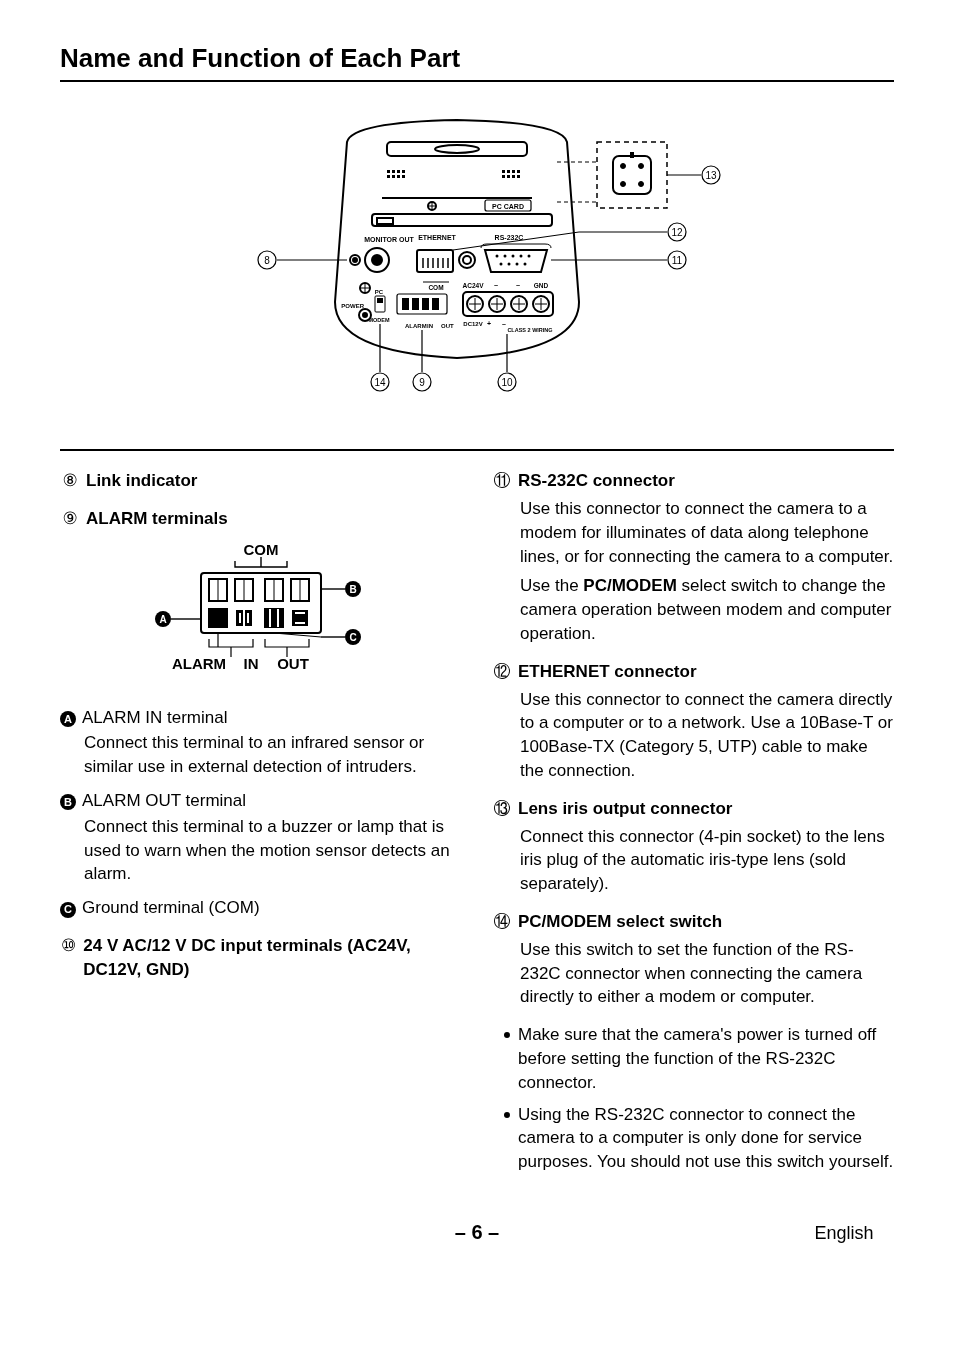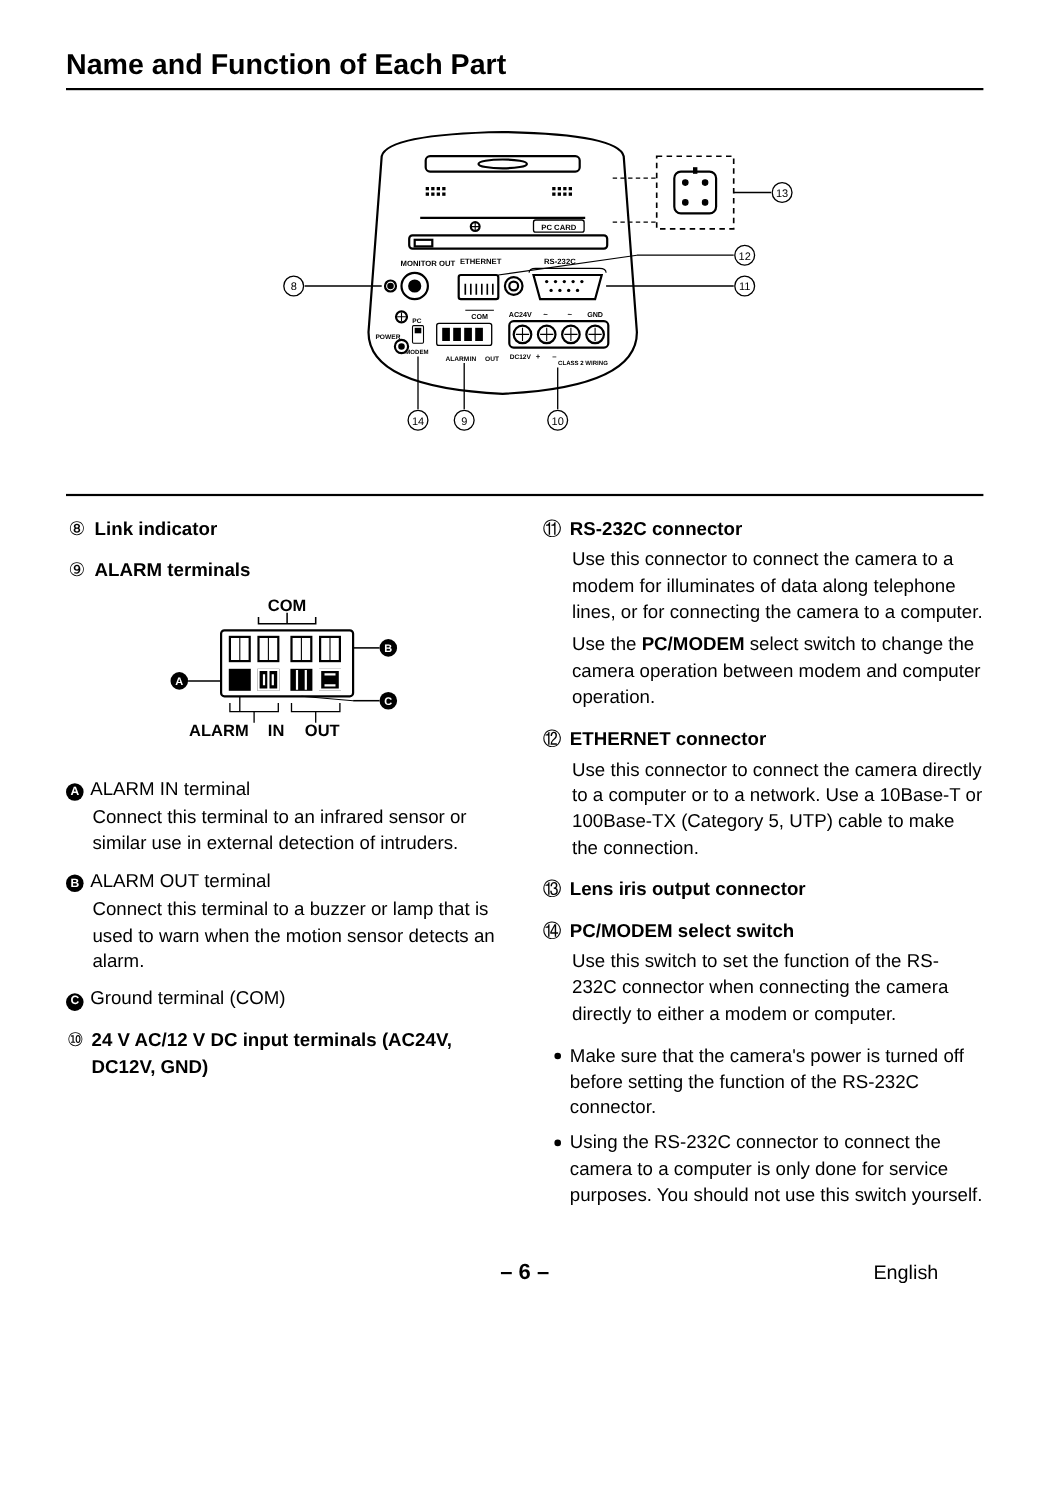--- a/index.html
+++ b/index.html
@@ -75,21 +75,21 @@
   .alarm-fig svg { display: inline-block; }
 
   .footer {
     display: flex;
     justify-content: space-between;
     align-items: baseline;
     margin-top: 36px;
   }
   .footer .spacer { width: 100px; }
   .page-num { font-weight: bold; font-size: 20px; }
-  .lang { font-size: 18px; text-align: left; width: 100px; }
+  .lang { font-size: 18px; text-align: center; width: 100px; }
   .bold-inline { font-weight: bold; }
 </style>
 </head>
 <body>
 
 <h1 class="page-title">Name and Function of Each Part</h1>
 <hr class="title-rule">
 
 <div class="figure-area">
 <svg width="500" height="320" viewBox="0 0 500 320">
@@ -406,20 +406,21 @@
         <span class="item-title">ETHERNET connector</span>
       </div>
       <div class="item-body">Use this connector to connect the camera directly to a computer or to a network. Use a 10Base-T or 100Base-TX (Category 5, UTP) cable to make the connection.</div>
     </div>
 
     <div class="item-block">
       <div class="item-head">
         <span class="circ-num">⑬</span>
         <span class="item-title">Lens iris output connector</span>
       </div>
+      <div class="item-body">Connect this connector (4-pin socket) to the lens iris plug of the automatic iris-type lens (sold separately).</div>
     </div>
 
     <div class="item-block">
       <div class="item-head">
         <span class="circ-num">⑭</span>
         <span class="item-title">PC/MODEM select switch</span>
       </div>
       <div class="item-body">Use this switch to set the function of the RS-232C connector when connecting the camera directly to either a modem or computer.</div>
     </div>
 

